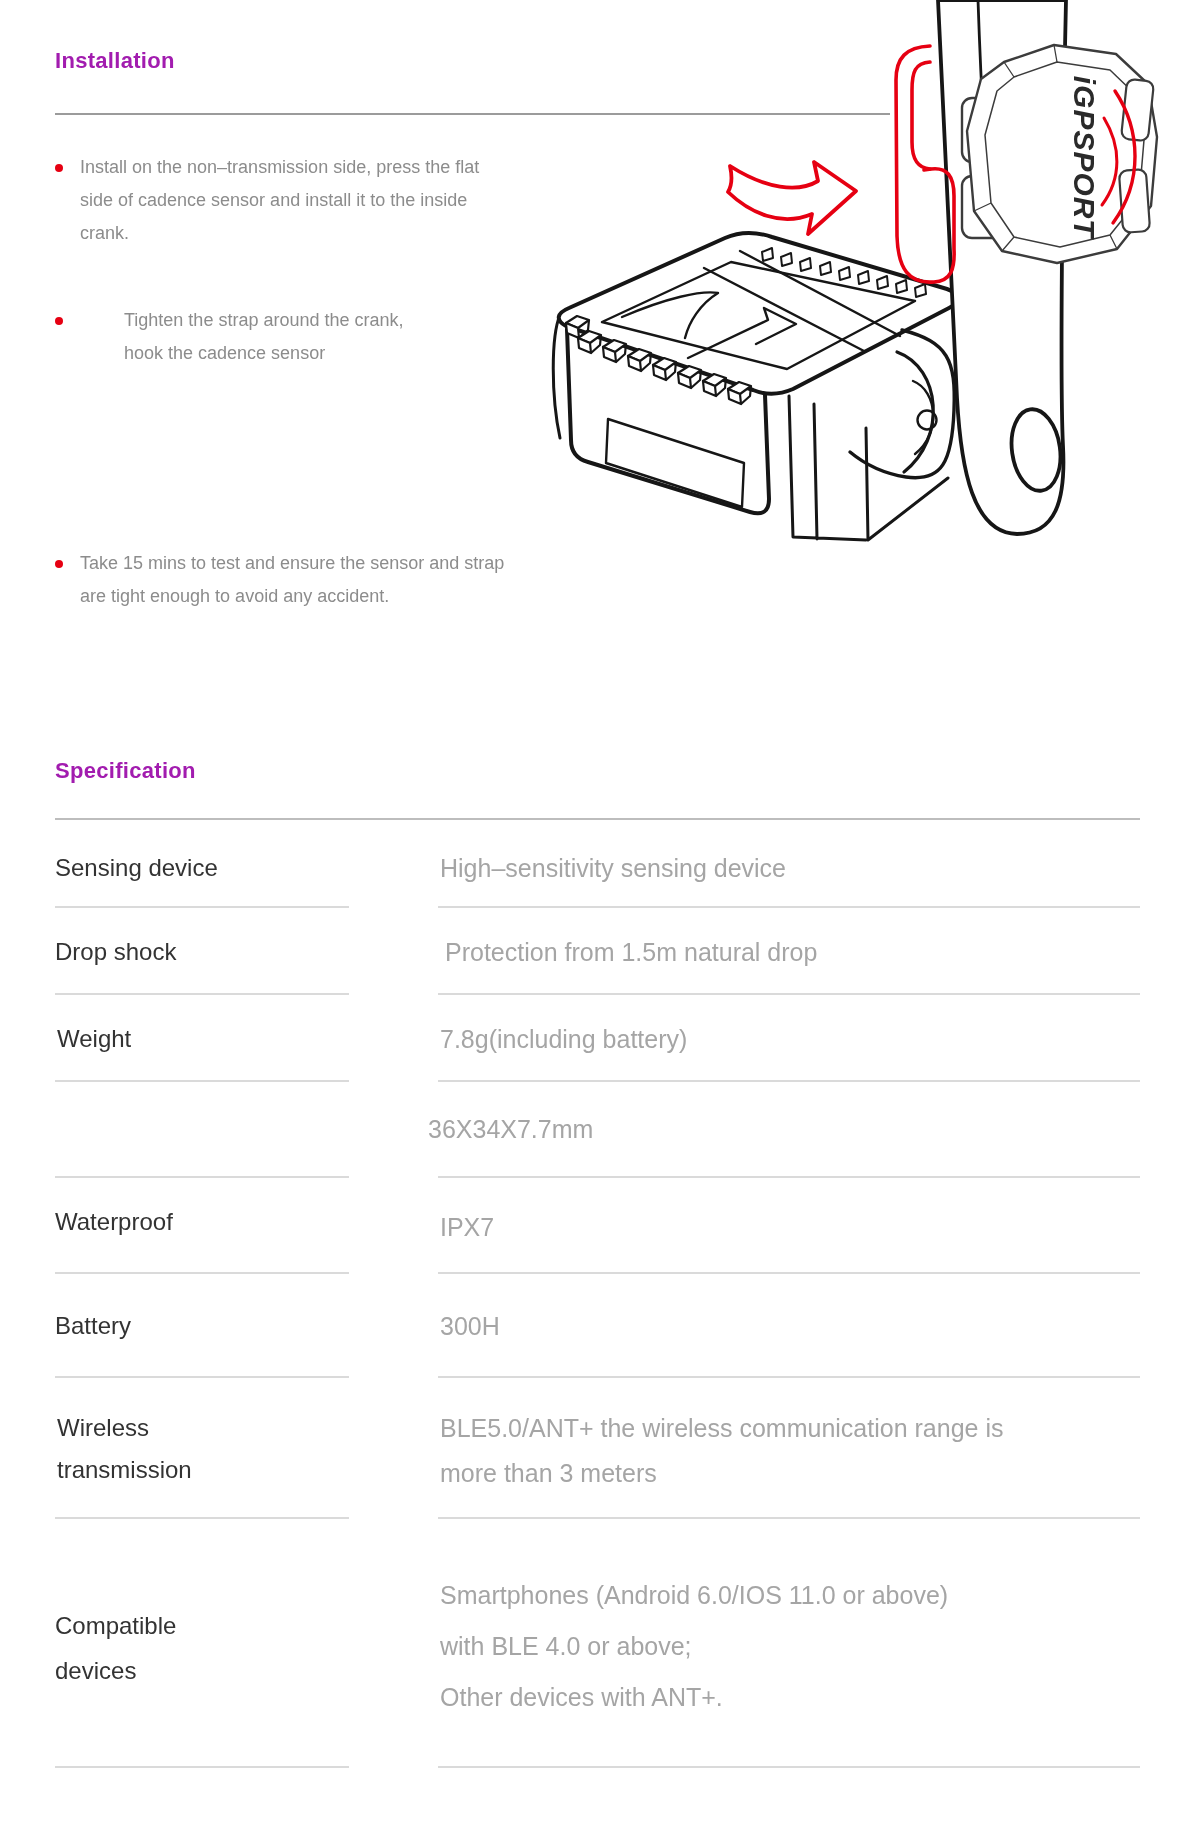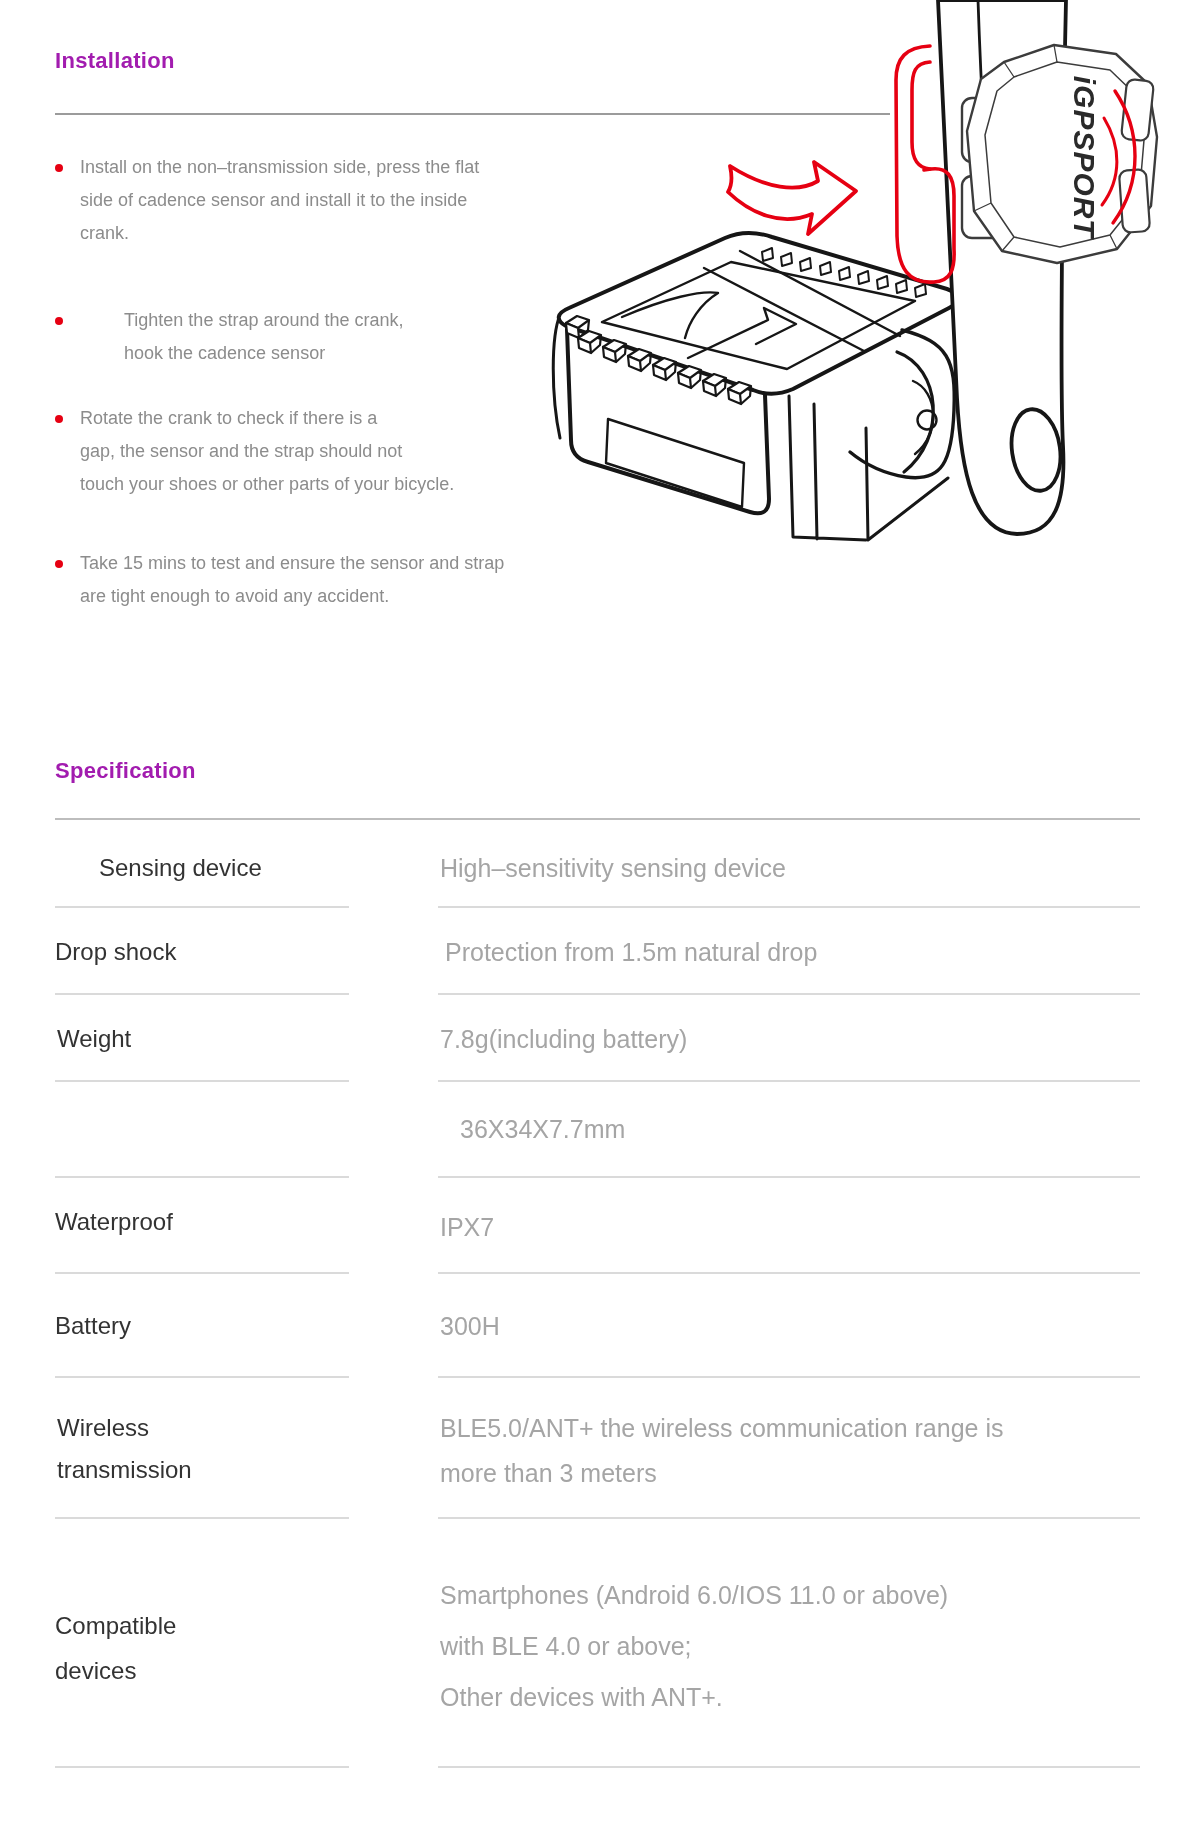--- a/index.html
+++ b/index.html
@@ -33,26 +33,20 @@
   <div class="abs bullet" style="left:55px;top:151px;">
     <span class="dot"></span>
     <p>Install on the non–transmission side, press the flat
 side of cadence sensor and install it to the inside
 crank.</p>
   </div>
   <div class="abs bullet" style="left:55px;top:304px;gap:44px;">
     <span class="dot"></span>
     <p>Tighten the strap around the crank,
 hook the cadence sensor</p>
-  </div>
-  <div class="abs bullet" style="left:55px;top:402px;">
-    <span class="dot"></span>
-    <p>Rotate the crank to check if there is a
-gap, the sensor and the strap should not
-touch your shoes or other parts of your bicycle.</p>
   </div>
   <div class="abs bullet" style="left:55px;top:547px;">
     <span class="dot"></span>
     <p>Take 15 mins to test and ensure the sensor and strap
 are tight enough to avoid any accident.</p>
   </div>
 
   <svg class="abs" style="left:0;top:0;pointer-events:none;" width="1200" height="545" viewBox="0 0 1200 545">
     <defs>
       <g id="stud">
@@ -126,36 +120,36 @@
       <path d="M1104,118 C1121,146 1122,178 1102,205" stroke-width="3"></path>
     </g>
     <text transform="translate(1082,157) rotate(90)" text-anchor="middle" dominant-baseline="middle" font-family="Liberation Sans, sans-serif" font-size="30" font-weight="bold" font-style="italic" letter-spacing="1" fill="#2a2a2a">iGPSPORT</text>
 
     <path d="M730,166 C766,189 798,193 818,181 L814,162 L856,191 L808,234 L812,214 C781,227 750,213 728,192 C733,184 732,175 730,166 Z" fill="#ffffff" stroke="#e60012" stroke-width="3.8" stroke-linejoin="round"></path>
   </svg>
 
   <div class="abs h1" style="left:55px;top:752px;">Specification</div>
   <div class="abs hr full" style="left:55px;top:818px;width:1085px;"></div>
 
-  <div class="abs spec-label" style="left:55px;top:853px;margin-left:44px;">Sensing device</div>
+  <div class="abs spec-label" style="left:55px;top:853px;">Sensing device</div>
   <div class="abs spec-value" style="left:440px;top:853px;">High–sensitivity sensing device</div>
   <div class="abs sep sep-l" style="top:906px;"></div>
   <div class="abs sep sep-r" style="top:906px;"></div>
 
   <div class="abs spec-label" style="left:55px;top:937px;">Drop shock</div>
   <div class="abs spec-value" style="left:445px;top:937px;">Protection from 1.5m natural drop</div>
   <div class="abs sep sep-l" style="top:993px;"></div>
   <div class="abs sep sep-r" style="top:993px;"></div>
 
   <div class="abs spec-label" style="left:57px;top:1024px;">Weight</div>
   <div class="abs spec-value" style="left:440px;top:1024px;">7.8g(including battery)</div>
   <div class="abs sep sep-l" style="top:1080px;"></div>
   <div class="abs sep sep-r" style="top:1080px;"></div>
 
-  <div class="abs spec-value" style="left:460px;top:1114px;">36X34X7.7mm</div>
+  <div class="abs spec-value" style="left:428px;top:1114px;">36X34X7.7mm</div>
   <div class="abs sep sep-l" style="top:1176px;"></div>
   <div class="abs sep sep-r" style="top:1176px;"></div>
 
   <div class="abs spec-label" style="left:55px;top:1207px;">Waterproof</div>
   <div class="abs spec-value" style="left:440px;top:1212px;">IPX7</div>
   <div class="abs sep sep-l" style="top:1272px;"></div>
   <div class="abs sep sep-r" style="top:1272px;"></div>
 
   <div class="abs spec-label" style="left:55px;top:1311px;">Battery</div>
   <div class="abs spec-value" style="left:440px;top:1311px;">300H</div>

